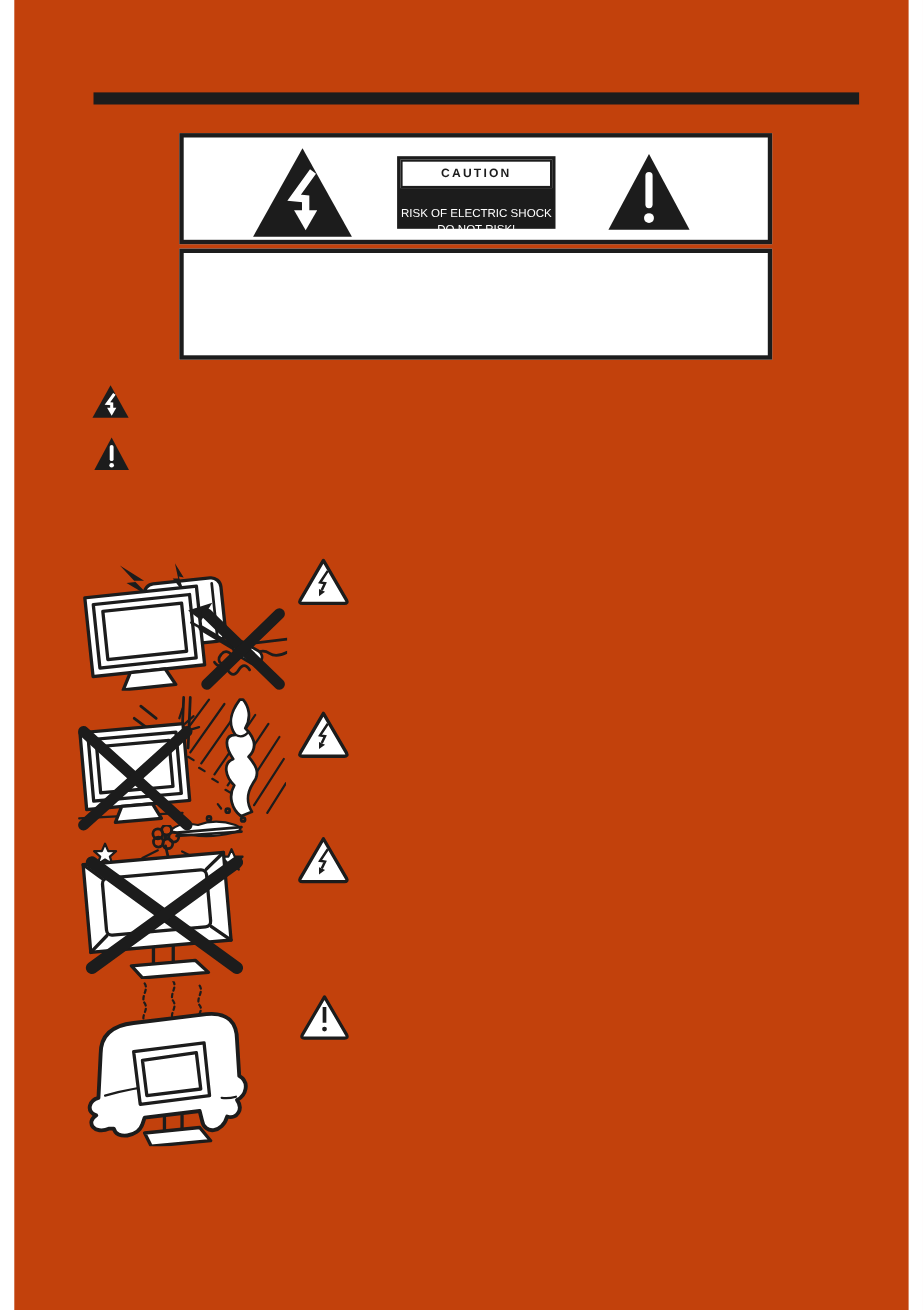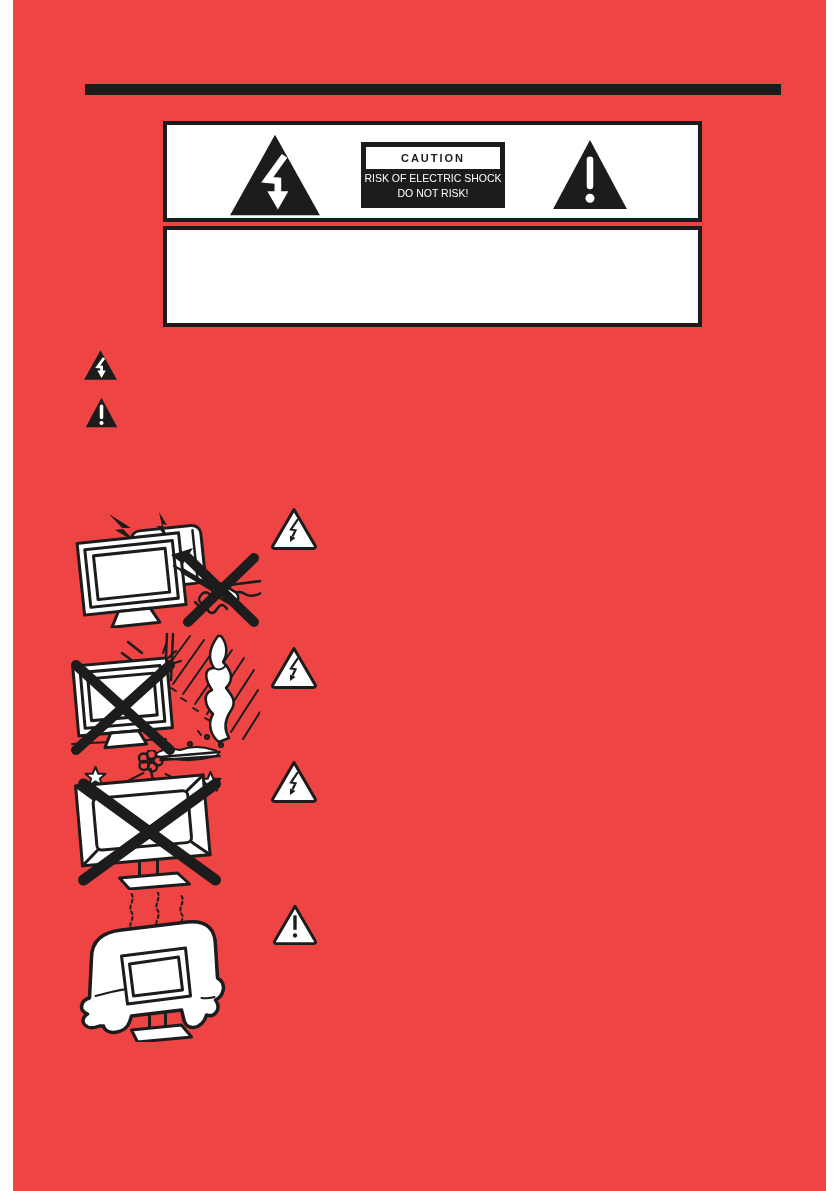--- a/index.html
+++ b/index.html
@@ -1,20 +1,20 @@
 <!DOCTYPE html>
 <html><head>
 <meta charset="utf-8">
 <style>
   :root{ --ink:#1c1c1c; }
   *{ margin:0; padding:0; box-sizing:border-box; }
   html,body{ background:#fff; }
   body{ font-family:"Liberation Sans", sans-serif; }
   .page{
-    position:relative; width:813px; height:1191px; background:#ef4444;
+    position:relative; width:813px; height:1191px; background:#c2410c;
     overflow:hidden; margin:0 auto;
   }
   .top-bar{
     position:absolute; left:72px; top:84px; width:696px; height:11px;
     background:var(--ink);
   }
   .warn-box{
     position:absolute; left:150px; width:539px; height:101px;
     border:4px solid var(--ink); background:#fff;
   }
@@ -35,21 +35,21 @@
   }
   .caution-title-box{
     height:26px; background:#fff; border:2px solid var(--ink);
     display:flex; align-items:center; justify-content:center;
     font-size:11px; letter-spacing:2px; color:var(--ink); font-weight:bold;
   }
   .caution-line{
     color:#fff; font-size:10.5px; line-height:15px; text-align:center;
     white-space:nowrap;
   }
-  .caution-line.first{ margin-top:0; }
+  .caution-line.first{ margin-top:16px; }
 
   .illus{ position:absolute; }
   .illus svg{ display:block; width:100%; height:100%; }
 
   .row-tri{ position:absolute; width:50px; height:46px; }
   .row-tri svg{ display:block; width:100%; height:100%; }
 
   .illus-1{ left:58px; top:498px; width:190px; height:130px; }
   .tri-row-1{ left:256px; top:505px; }
   .illus-2{ left:57px; top:632px; width:190px; height:130px; }

